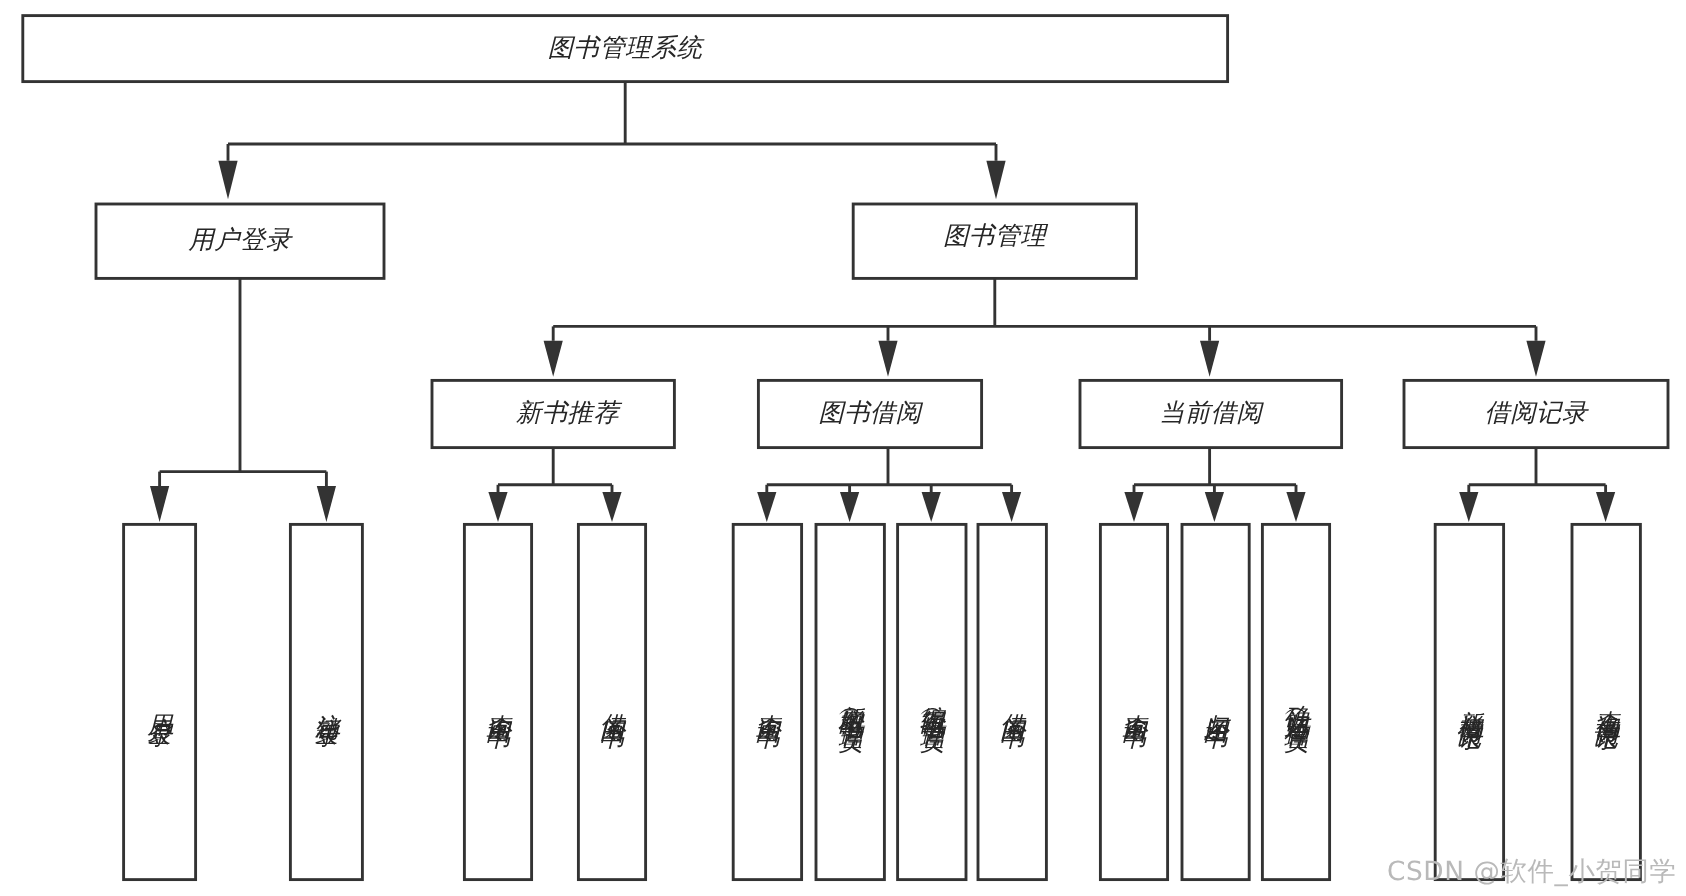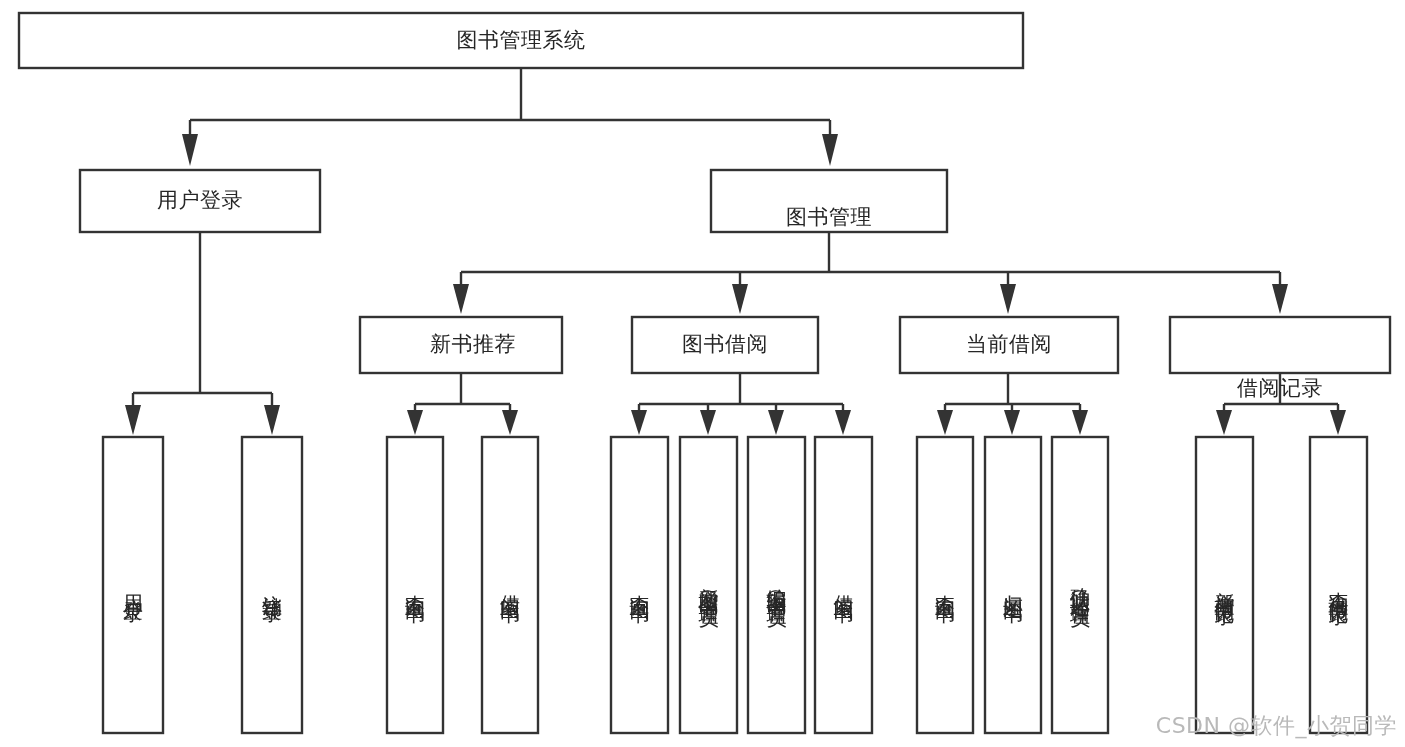--- a/index.html
+++ b/index.html
@@ -43,20 +43,21 @@
   .node-label {
     position: absolute;
     display: flex;
     align-items: center;
     justify-content: center;
     color: #262626;
     font-family: "DejaVu Sans", "Liberation Sans", sans-serif;
     text-align: right;
     pointer-events: none;
     box-sizing: border-box;
+    font-style: italic;
   }
   .node-label.horizontal {
     font-size: 21px;
     line-height: 1.2;
     letter-spacing: 0.5px;
   }
   .node-label.vertical {
     writing-mode: vertical-rl;
     text-orientation: upright;
     font-size: 20px;
@@ -182,26 +183,26 @@
     <rect class="node-box" x="985" y="437" width="56" height="296"></rect>
     <rect class="node-box" x="1052" y="437" width="56" height="296"></rect>
 
     <rect class="node-box" x="1196" y="437" width="57" height="296"></rect>
     <rect class="node-box" x="1310" y="437" width="57" height="296"></rect>
   </svg>
 
   <div class="node-label horizontal" style="left:19px; top:13px; width:1004px; height:55px;">图书管理系统</div>
 
   <div class="node-label horizontal" style="left:80px; top:170px; width:240px; height:62px;">用户登录</div>
-  <div class="node-label horizontal" style="left:711px; top:187px; width:236px; height:62px;">图书管理</div>
+  <div class="node-label horizontal" style="left:711px; top:166px; width:236px; height:62px;">图书管理</div>
 
   <div class="node-label horizontal" style="left:360px; top:317px; width:226px; height:56px;">新书推荐</div>
   <div class="node-label horizontal" style="left:632px; top:317px; width:186px; height:56px;">图书借阅</div>
   <div class="node-label horizontal" style="left:900px; top:317px; width:218px; height:56px;">当前借阅</div>
-  <div class="node-label horizontal" style="left:1170px; top:317px; width:220px; height:56px;margin-top:44px;">借阅记录</div>
+  <div class="node-label horizontal" style="left:1170px; top:317px; width:220px; height:56px;">借阅记录</div>
 
   <div class="node-label vertical" style="left:103px; top:437px; width:60px; height:296px;">用户登录</div>
   <div class="node-label vertical" style="left:242px; top:437px; width:60px; height:296px;">注销登录</div>
 
   <div class="node-label vertical" style="left:387px; top:437px; width:56px; height:296px;">查询图书</div>
   <div class="node-label vertical" style="left:482px; top:437px; width:56px; height:296px;">借阅图书</div>
 
   <div class="node-label vertical" style="left:611px; top:437px; width:57px; height:296px;">查询图书</div>
   <div class="node-label vertical" style="left:680px; top:437px; width:57px; height:296px;">新增图书（管理员）</div>
   <div class="node-label vertical" style="left:748px; top:437px; width:57px; height:296px;">编辑图书（管理员）</div>

